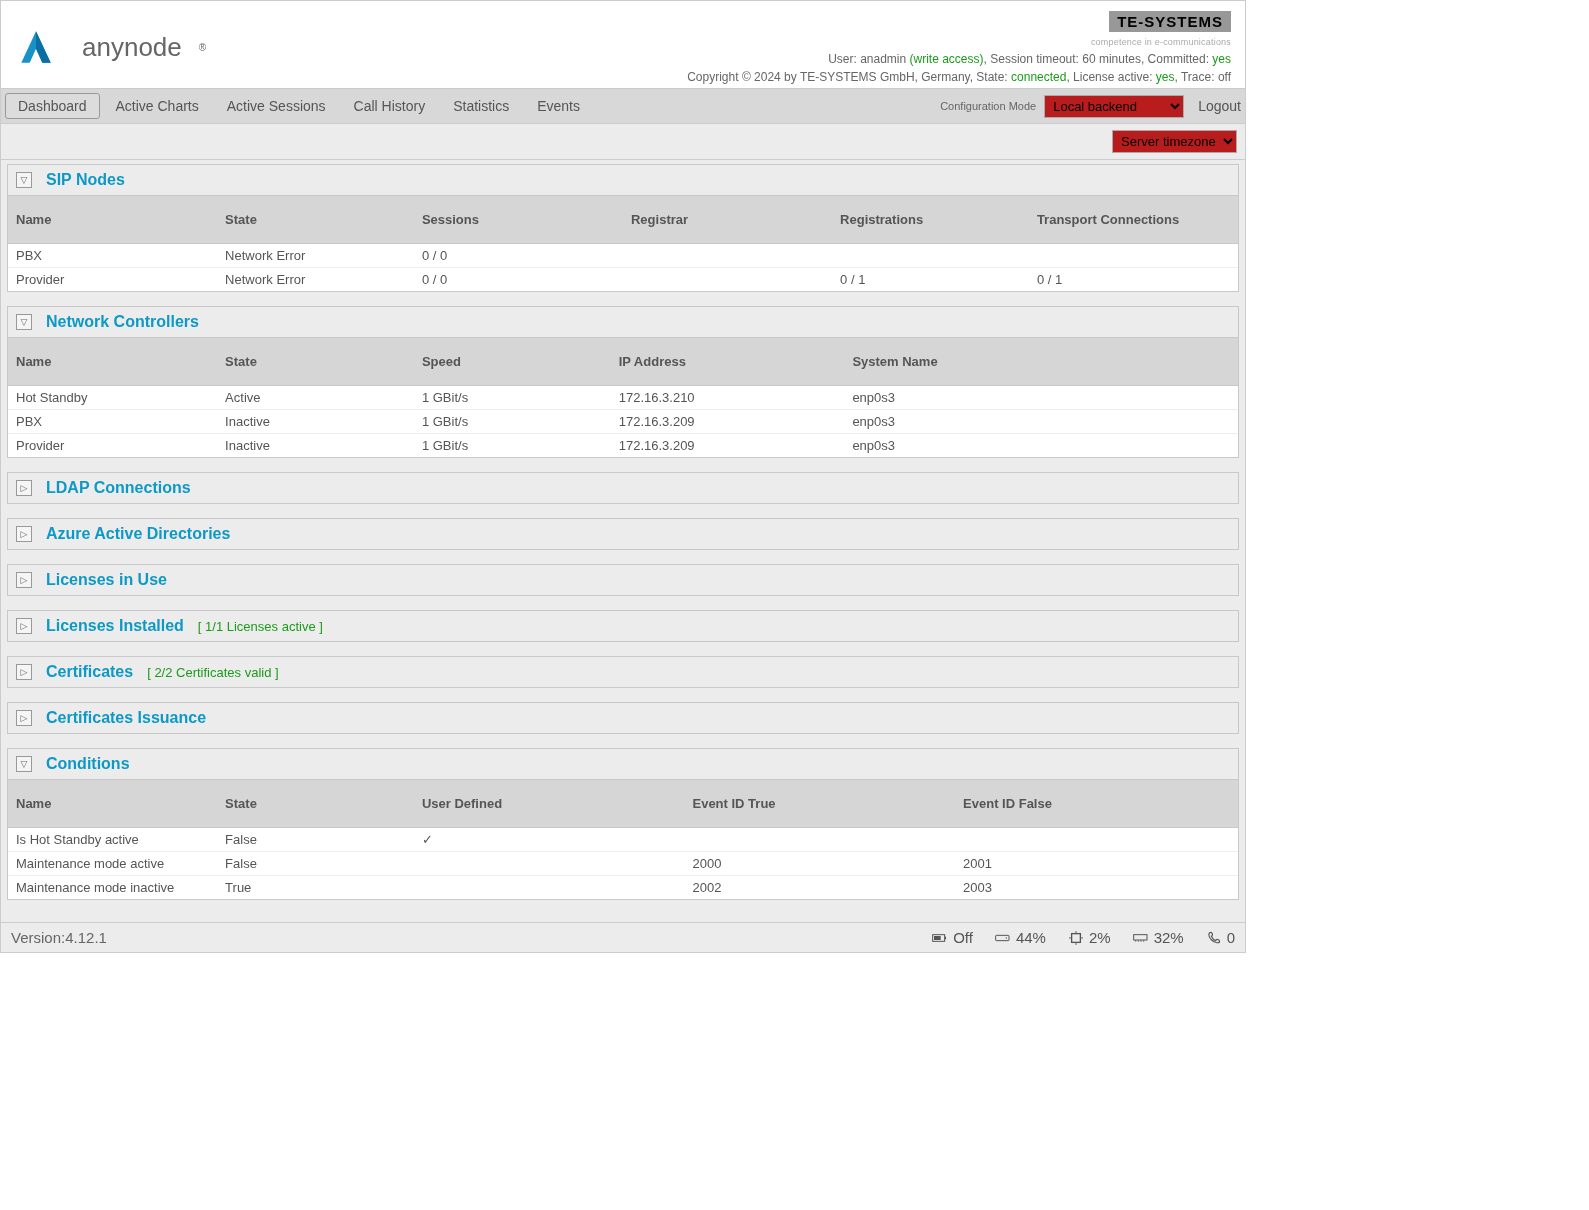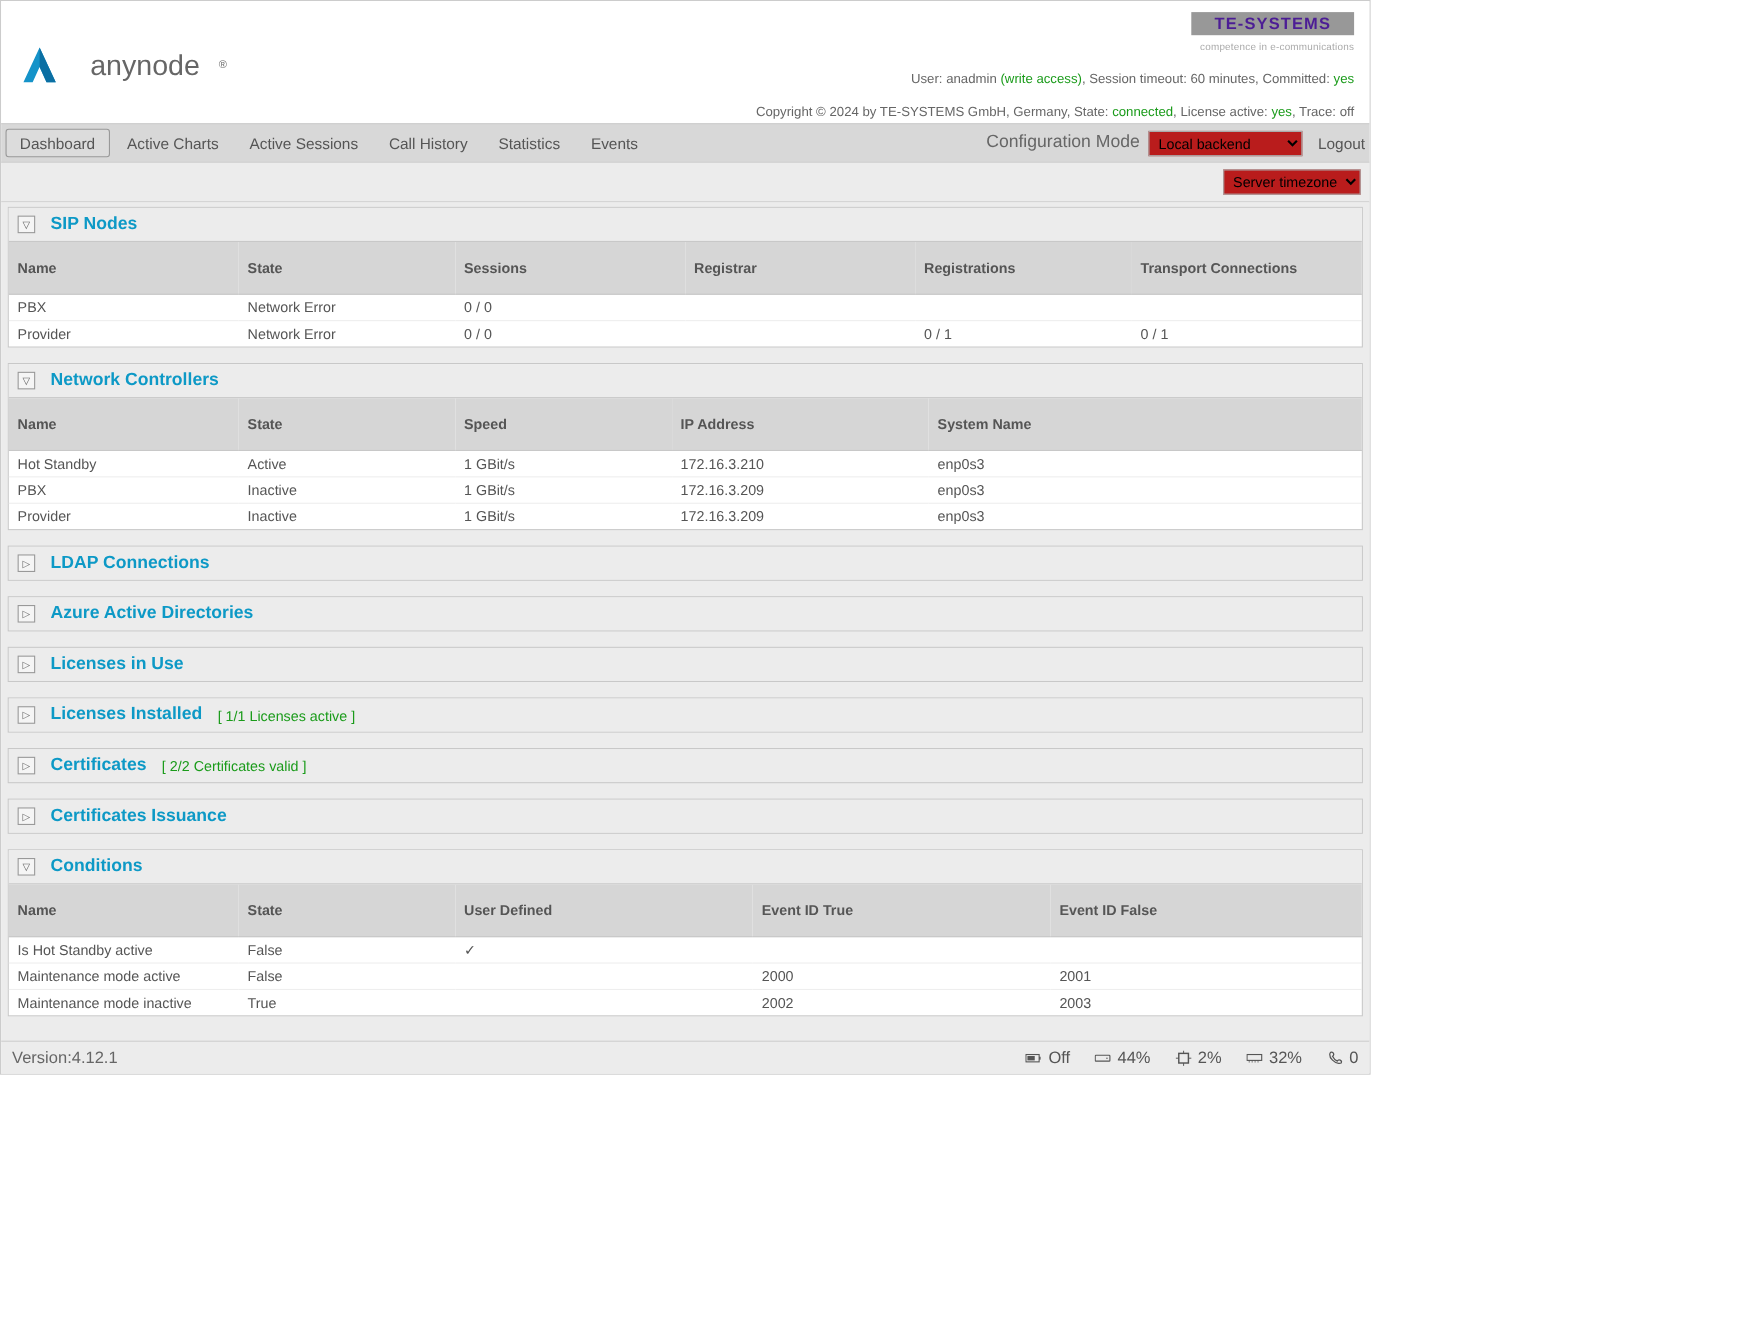--- a/index.html
+++ b/index.html
@@ -17,45 +17,45 @@
   padding: 10px 14px 4px 14px;
   background: #fff;
 }
 .logo-area { display: flex; align-items: center; gap: 17px; }
 .logo-svg { width: 42px; height: 42px; margin-right: 8px; }
 .logo-text { font-size: 26px; color: #666; font-weight: 300; }
 .logo-reg { font-size: 10px; vertical-align: top; color: #666; }
 .header-right { text-align: right; font-size: 12px; color: #666; }
 .te-logo {
   display:inline-block;
-  background:#989898; color:#4c1d95;
+  background:#989898; color:#000000;
   font-size:15px; letter-spacing:1px; font-weight:bold;
-  padding:2px 21px; margin-bottom:2px;
+  padding:2px 8px; margin-bottom:2px;
 }
 .te-sub { font-size:9px; color:#aaa; letter-spacing:0.2px; }
 .green { color: #1a9b1a; }
 .red { color: #d9005c; }
 .blue { color: #0645ad; }
-.status-line { margin-top:16px; }
+.status-line { margin-top:4px; }
 .nav-bar {
   display:flex; align-items:center;
   background:#d8d8d8;
   border-top:1px solid #ccc; border-bottom:1px solid #ccc;
   padding:4px 4px;
 }
 .nav-item {
   padding:4px 12px; margin-right:4px;
   color:#555; font-size:14px; cursor:pointer;
 }
 .nav-item.active {
   border:1px solid #999; border-radius:3px;
   background:#dcdcdc;
 }
 .nav-spacer { flex:1; }
-.cfg-label { color:#666; font-size:16px; margin-right:8px; }
+.cfg-label { color:#666; font-size:11px; margin-right:8px; }
 select.cfg-select, select.tz-select {
   font-size:13px; padding:2px 4px; border:1px solid #aaa; background:#b91c1c;
   min-width:140px;
 }
 .logout-btn { margin-left:14px; color:#555; font-size:14px; cursor:pointer; }
 .sub-bar {
   background:#ececec; border-bottom:1px solid #ccc;
   padding:6px 8px; text-align:right;
 }
 .content { background:#ececec; padding:4px 6px 8px 6px; min-height:700px; }

